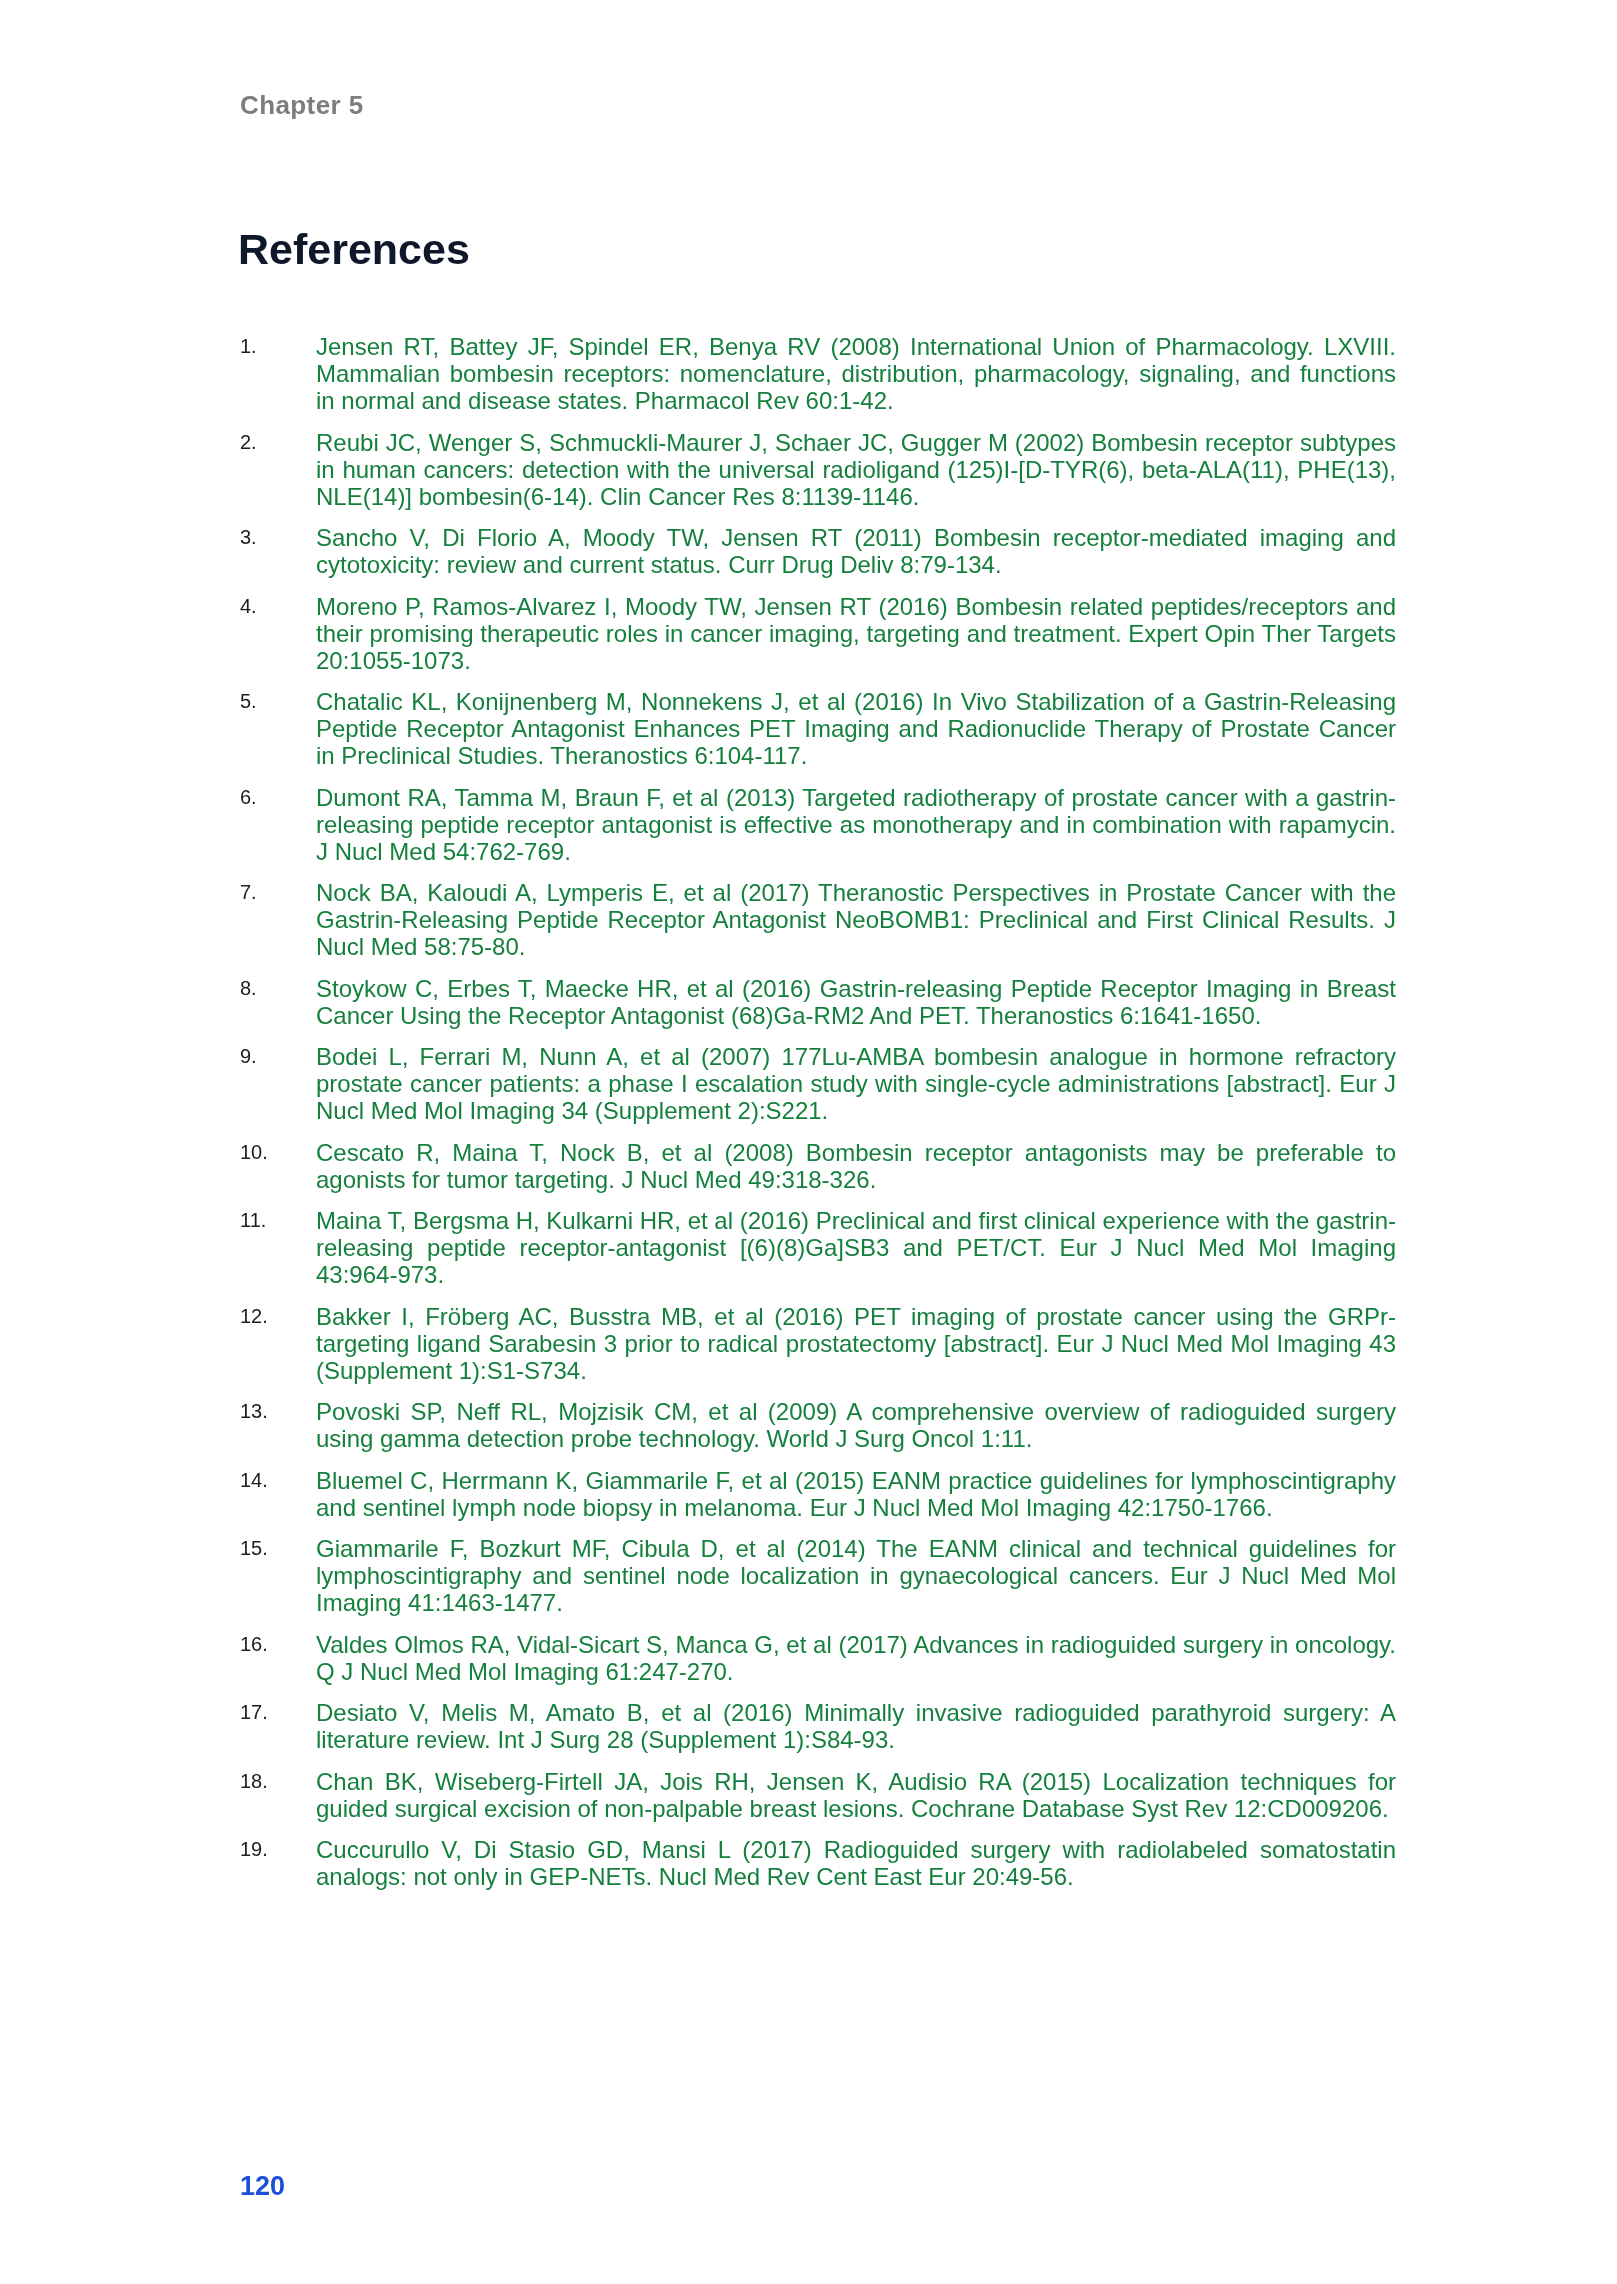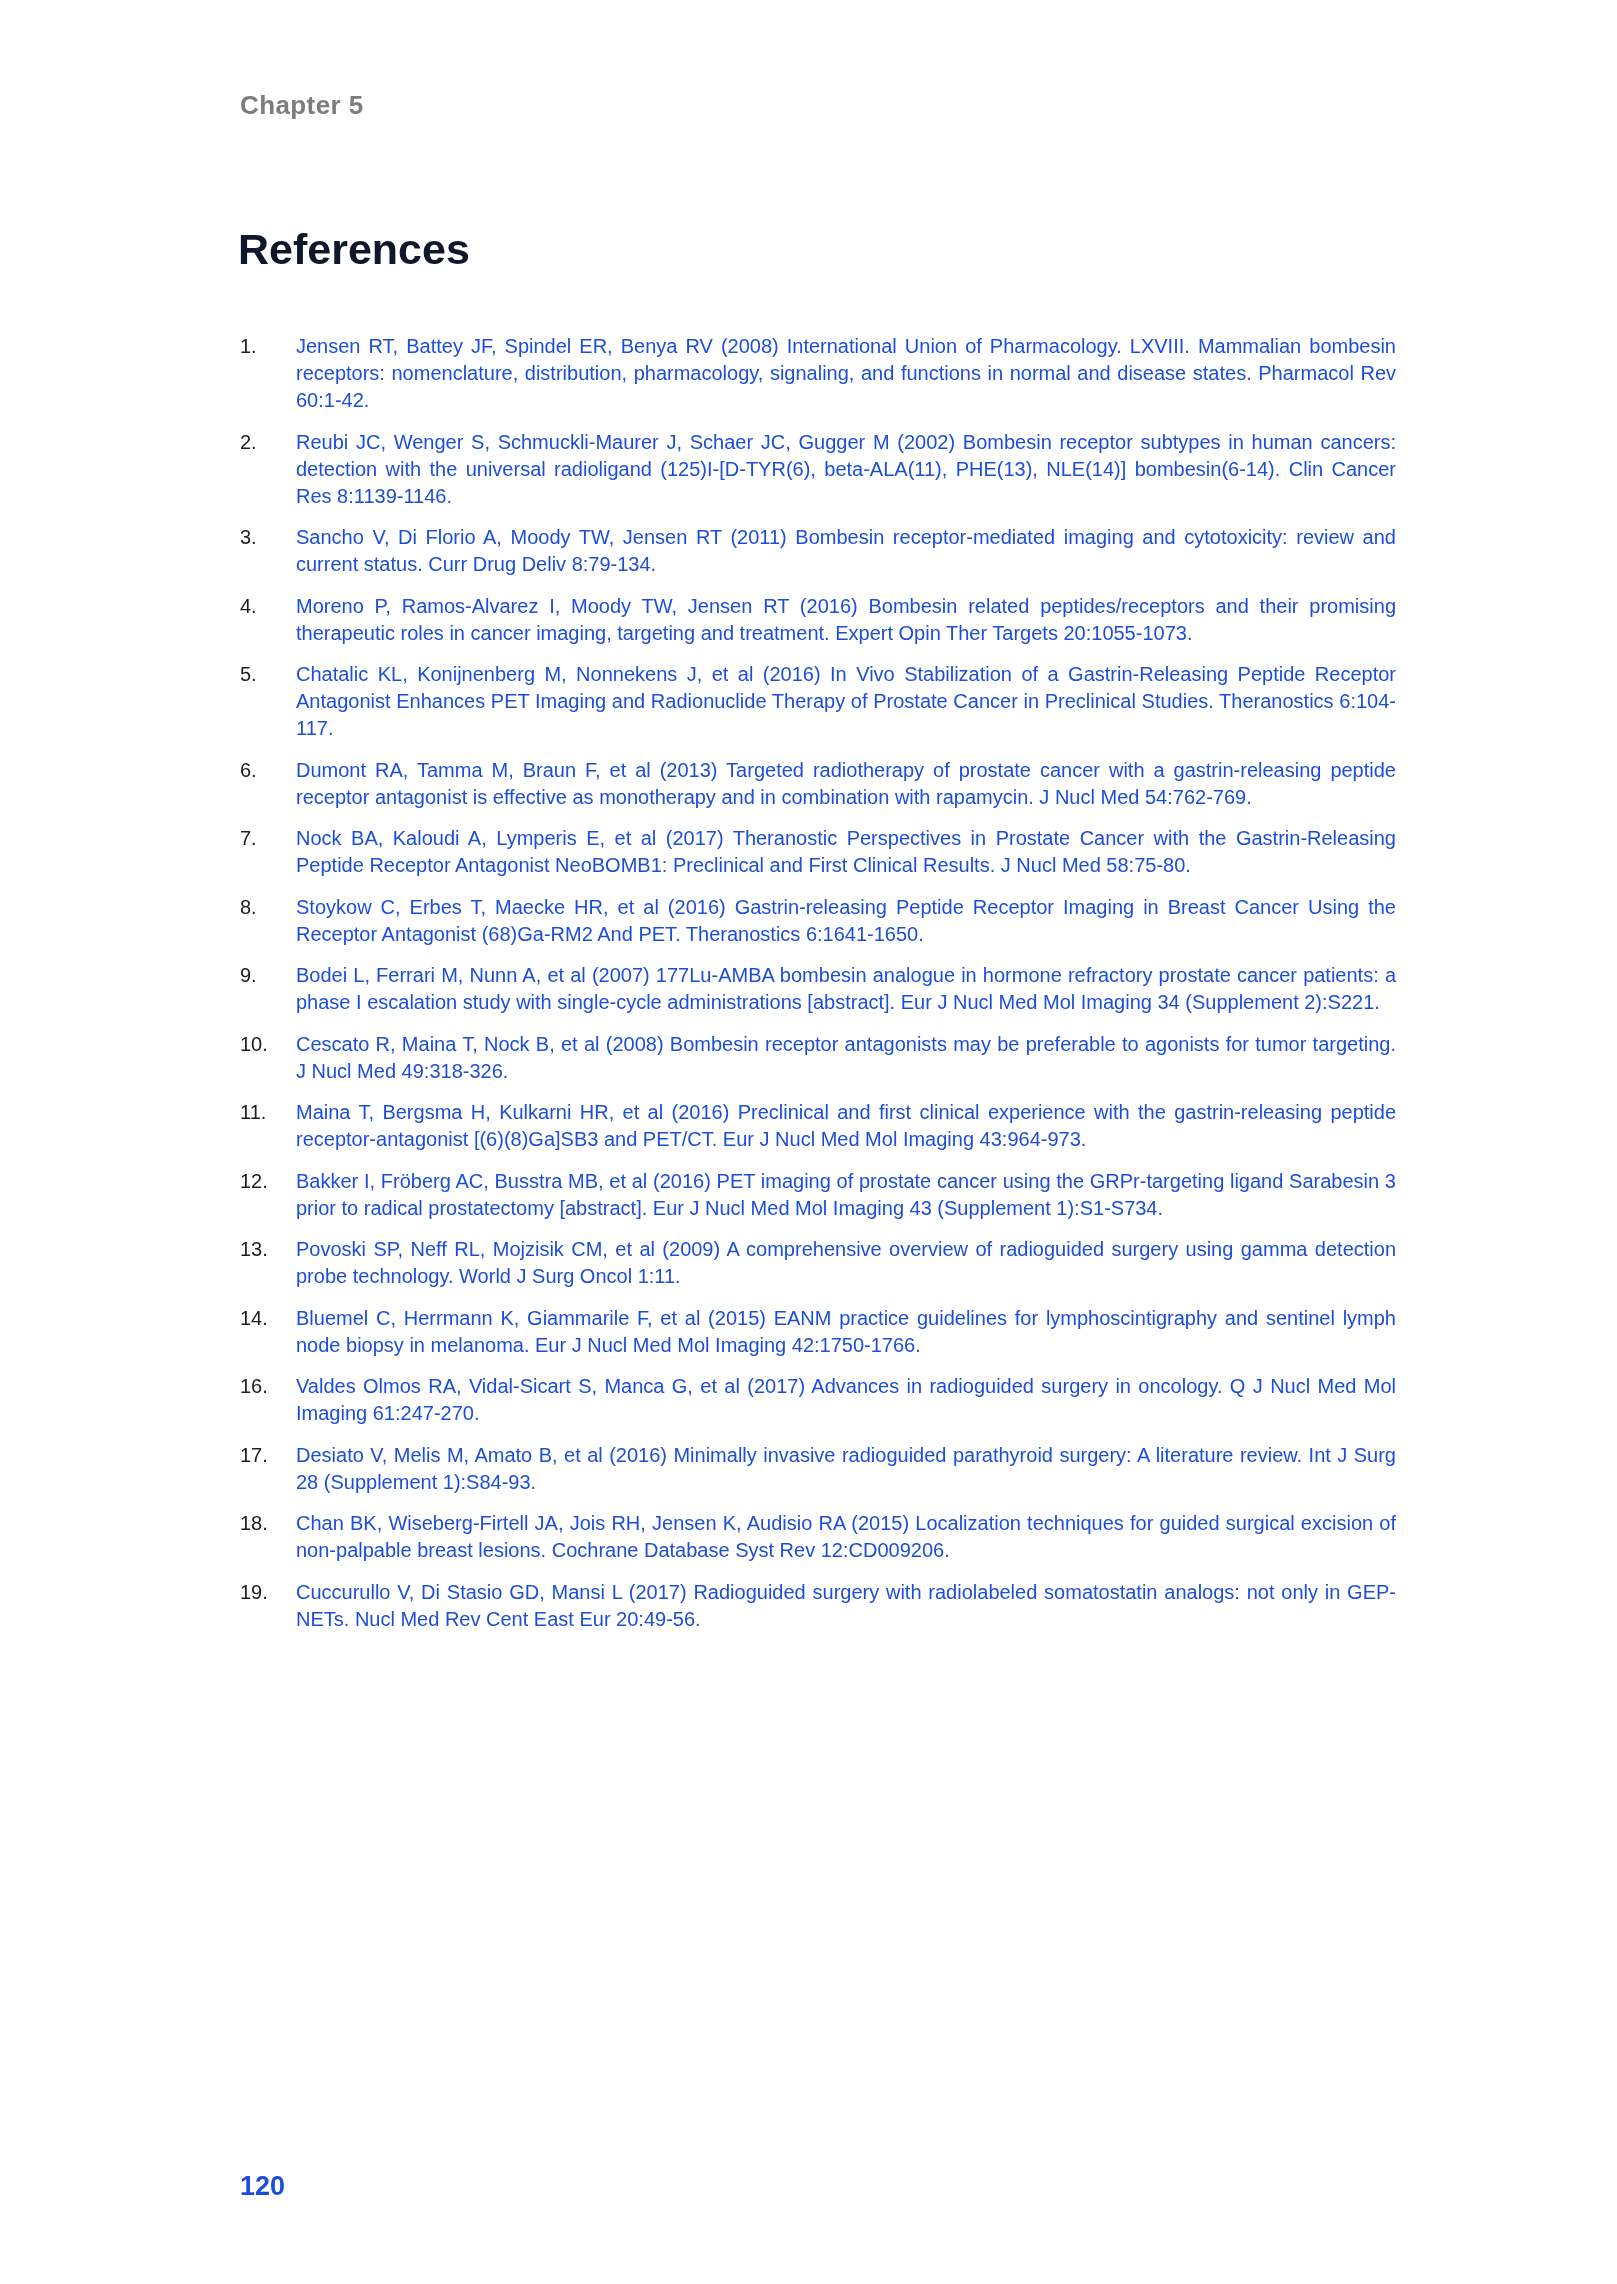--- a/index.html
+++ b/index.html
@@ -53,24 +53,25 @@
   }
   .ref-num {
     flex: 0 0 56px;
     width: 56px;
     font-size: 20px;
     line-height: 27px;
     color: #1d1d1b;
   }
   .ref-text {
     flex: 1 1 auto;
-    font-size: 20px;
+    font-size: 24px;
     line-height: 27px;
     text-align: justify;
-    color: #1d4ed8;
+    color: #15803d;
+    margin-left: 20px;
   }
   .page-number {
     position: absolute;
     left: 240px;
     top: 2171px;
     font-size: 27px;
     font-weight: bold;
     color: #1d4ed8;
   }
 </style>
@@ -146,20 +147,24 @@
   <div class="ref-item">
     <div class="ref-num">13.</div>
     <div class="ref-text">Povoski SP, Neff RL, Mojzisik CM, et al (2009) A comprehensive overview of radioguided surgery using gamma detection probe technology. World J Surg Oncol 1:11.</div>
   </div>
 
   <div class="ref-item">
     <div class="ref-num">14.</div>
     <div class="ref-text">Bluemel C, Herrmann K, Giammarile F, et al (2015) EANM practice guidelines for lymphoscintigraphy and sentinel lymph node biopsy in melanoma. Eur J Nucl Med Mol Imaging 42:1750-1766.</div>
   </div>
 
+  <div class="ref-item">
+    <div class="ref-num">15.</div>
+    <div class="ref-text">Giammarile F, Bozkurt MF, Cibula D, et al (2014) The EANM clinical and technical guidelines for lymphoscintigraphy and sentinel node localization in gynaecological cancers. Eur J Nucl Med Mol Imaging 41:1463-1477.</div>
+  </div>
 
   <div class="ref-item">
     <div class="ref-num">16.</div>
     <div class="ref-text">Valdes Olmos RA, Vidal-Sicart S, Manca G, et al (2017) Advances in radioguided surgery in oncology. Q J Nucl Med Mol Imaging 61:247-270.</div>
   </div>
 
   <div class="ref-item">
     <div class="ref-num">17.</div>
     <div class="ref-text">Desiato V, Melis M, Amato B, et al (2016) Minimally invasive radioguided parathyroid surgery: A literature review. Int J Surg 28 (Supplement 1):S84-93.</div>
   </div>

